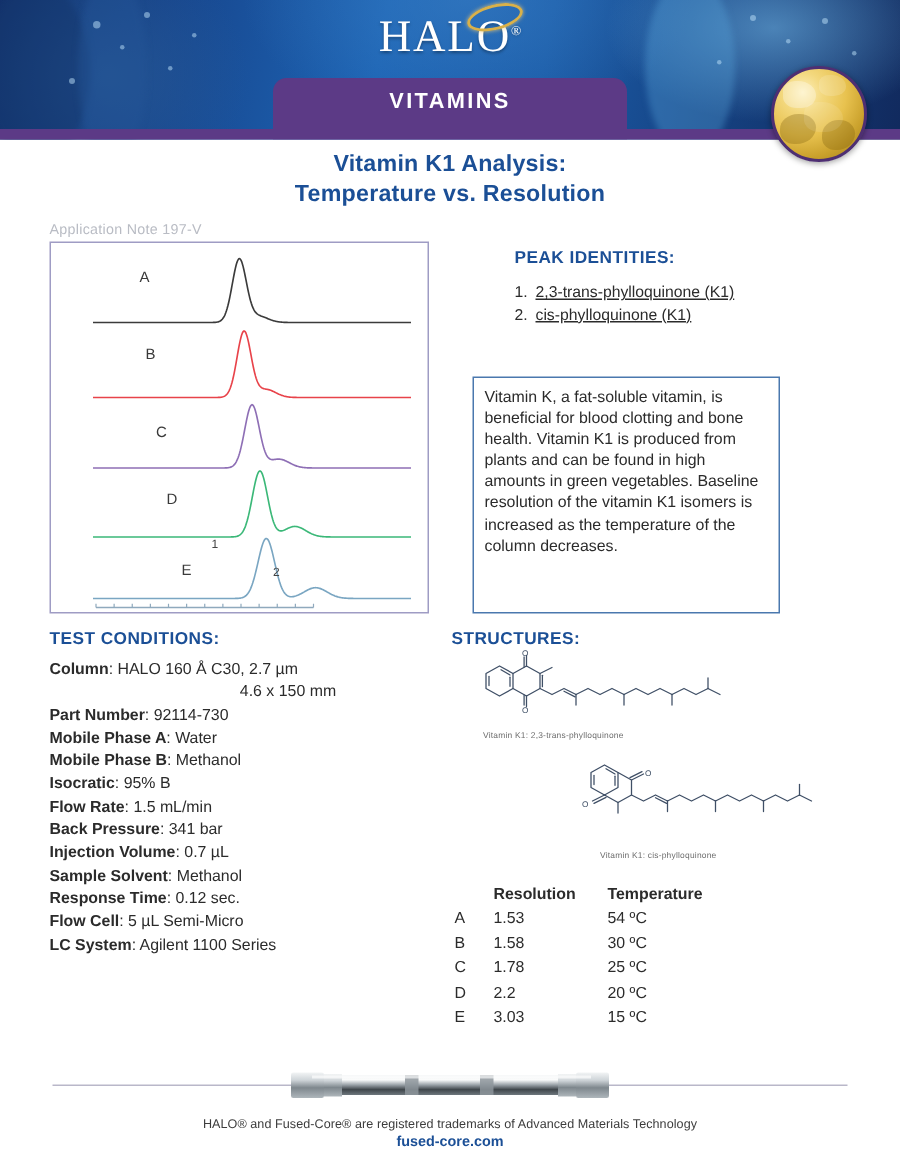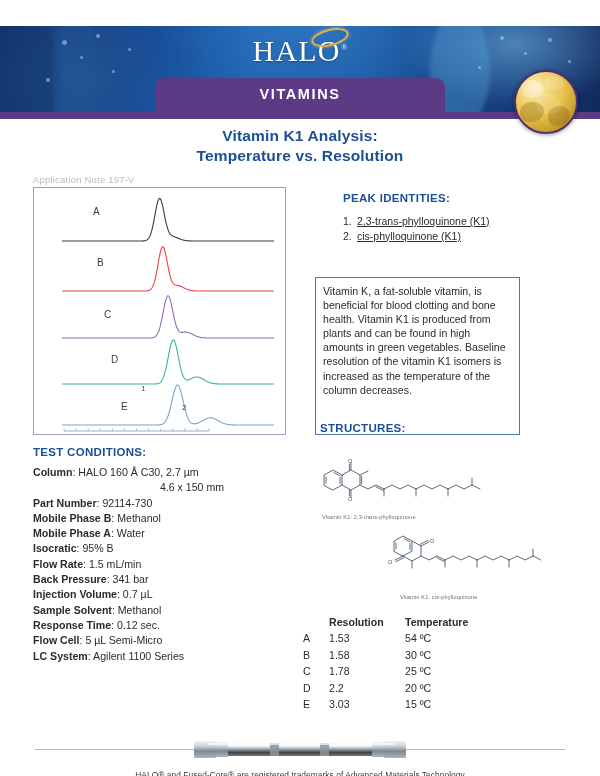--- a/index.html
+++ b/index.html
@@ -10,21 +10,20 @@
   }
   .page{position:relative;width:600px;height:776px;}
 
   
   .header{position:relative;width:600px;height:93px;overflow:hidden;
     background:
       radial-gradient(ellipse 160px 90px at 86% 20%, rgba(120,190,235,.55), rgba(120,190,235,0) 70%),
       radial-gradient(ellipse 130px 120px at 12% 55%, rgba(40,90,150,.75), rgba(30,70,130,0) 72%),
       radial-gradient(ellipse 200px 110px at 52% 0%, rgba(60,130,200,.55), rgba(40,90,160,0) 75%),
       linear-gradient(100deg,#12306a 0%,#17458c 18%,#1d64b4 42%,#1b5ca8 60%,#15407f 80%,#112a5e 100%);
-    margin-top: 26px;
   }
   .hdr-speck{position:absolute;border-radius:50%;background:rgba(190,225,250,.5);}
   .hdr-band{position:absolute;border-radius:50%;filter:blur(2px);}
 
   .logo{position:absolute;left:0;right:0;top:8px;text-align:center;z-index:6;}
   .logo-text{
     display:inline-block;position:relative;
     font-family:"Liberation Serif", serif;
     font-size:30px;letter-spacing:1.2px;color:#ffffff;font-weight:400;
     text-shadow:0 1px 2px rgba(0,0,0,.35);
@@ -33,21 +32,21 @@
   .halo-ring{
     position:absolute;right:-2px;top:-5px;width:34px;height:13px;
     border:2.2px solid #d9b14a;border-radius:50%;
     transform:rotate(-14deg);
     box-shadow:0 0 3px rgba(240,205,120,.85);
     background:transparent;
   }
 
   .cat-tab{
     position:absolute;left:50%;transform:translateX(-50%);top:52px;
-    width:290px;height:41px;background:#5c3a86;
+    width:236px;height:41px;background:#5c3a86;
     border-radius:9px 9px 0 0;z-index:5;
   }
   .cat-tab span{
     display:block;text-align:center;line-height:33px;
     color:#ffffff;font-size:14.5px;font-weight:700;letter-spacing:1.6px;
   }
   .purple-rule{position:absolute;left:0;top:86px;width:600px;height:7px;background:#5c3a86;z-index:7;}
 
   .capsule{
     position:absolute;right:22px;top:44px;width:60px;height:60px;border-radius:50%;
@@ -100,21 +99,21 @@
   
   #tc-head{left:33px;top:420px;}
   .tclist{
     position:absolute;left:33px;top:439px;width:250px;
     font-size:10.6px;line-height:15.3px;color:#2b2b2b;
   }
   .tclist b{font-weight:700;}
   .tc-indent{padding-left:68px;text-align:center;}
 
   
-  #st-head{left:301px;top:396px;margin-left:19px;}
+  #st-head{left:301px;top:420px;}
   .struct-cap{
     position:absolute;font-size:5.6px;color:#6d6d6d;letter-spacing:.15px;
   }
   #cap1{left:322px;top:488px;}
   #cap2{left:400px;top:568px;}
   .struct-svg{position:absolute;}
   #struct1{left:316px;top:432px;}
   #struct2{left:386px;top:506px;}
 
   
@@ -240,22 +239,22 @@
 Vitamin K1 is produced from plants and can be found in high amounts in green vegetables. Baseline resolution of the vitamin K1 isomers is increased as the temperature of the column decreases.</div>
 
   <div class="sec-head" id="tc-head">TEST CONDITIONS:</div>
   <div class="tclist">
     <div>
       <b>Column</b><span>: </span><span>HALO 160 Å C30, 2.7 µm</span>
     </div>
     <div class="tc-indent">4.6 x 150 mm</div>
     <div id="tc-rows">
         <div><b>Part Number</b><span>:  92114-730</span></div>
+        <div><b>Mobile Phase A</b><span>:  Water</span></div>
         <div><b>Mobile Phase B</b><span>:  Methanol</span></div>
-        <div><b>Mobile Phase A</b><span>:  Water</span></div>
         <div><b>Isocratic</b><span>:  95% B</span></div>
         <div><b>Flow Rate</b><span>:  1.5 mL/min</span></div>
         <div><b>Back Pressure</b><span>:  341 bar</span></div>
         <div><b>Injection Volume</b><span>:  0.7 µL</span></div>
         <div><b>Sample Solvent</b><span>:  Methanol</span></div>
         <div><b>Response Time</b><span>:  0.12 sec.</span></div>
         <div><b>Flow Cell</b><span>:  5 µL Semi-Micro</span></div>
         <div><b>LC System</b><span>:  Agilent 1100 Series</span></div>
       </div>
   </div>

